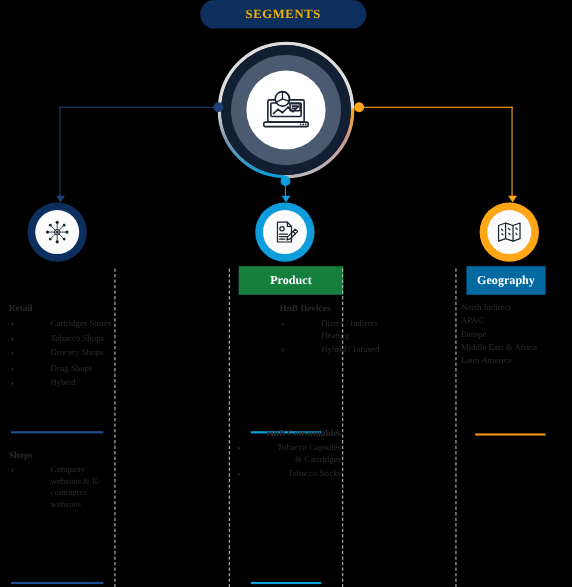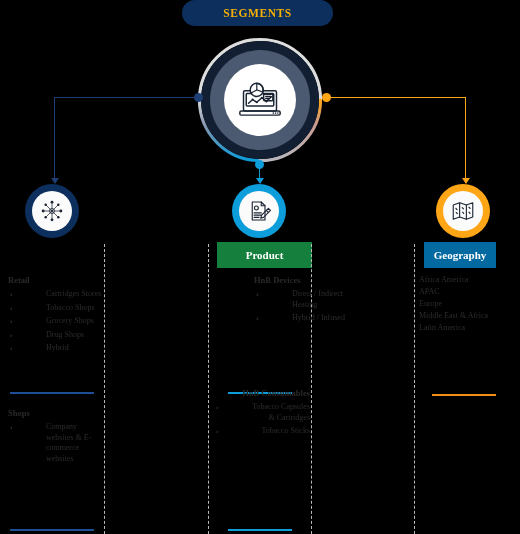--- a/index.html
+++ b/index.html
@@ -359,21 +359,21 @@
     <p class="grp-title">HnB Consumables</p>
     <ul class="items">
       <li><span class="bullet">›</span><span>Tobacco Capsules &amp; Cartridges</span></li>
       <li><span class="bullet">›</span><span>Tobacco Sticks</span></li>
     </ul>
   </div>
   <div class="divider" style="left:228px; top:529px; width:64px; background:#0d9ddb;"></div>
 
   <div class="col" style="left:419px; top:275px; width:98px;">
     <ul class="items plain">
-      <li><span>Africa America</span></li>
+      <li><span>North Indirect</span></li>
       <li><span>APAC</span></li>
       <li><span>Europe</span></li>
       <li><span>Middle East &amp; Africa</span></li>
       <li><span>Latin America</span></li>
     </ul>
   </div>
   <div class="divider" style="left:432px; top:394px; width:64px; background:#ef8f14;"></div>
 
 </div>
 

